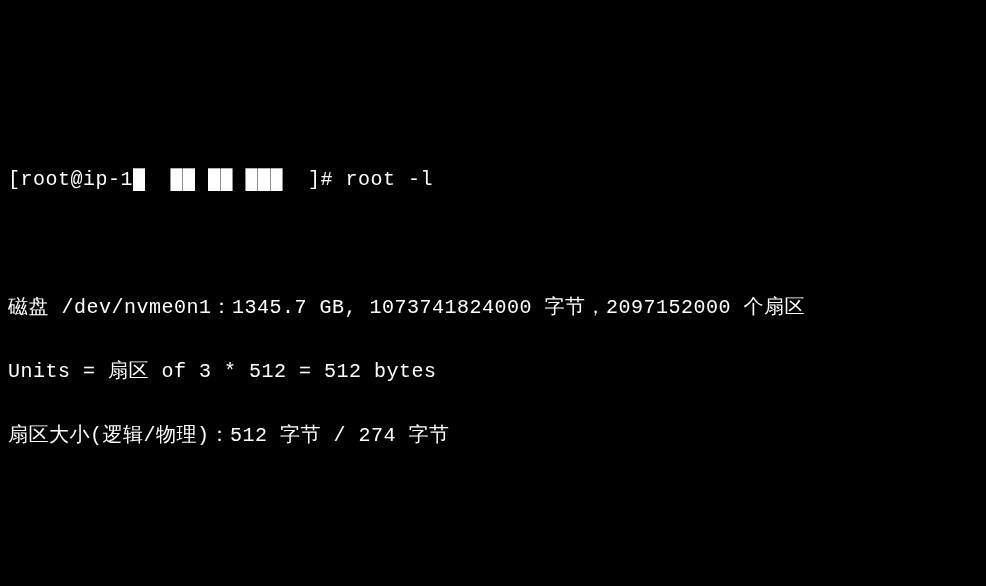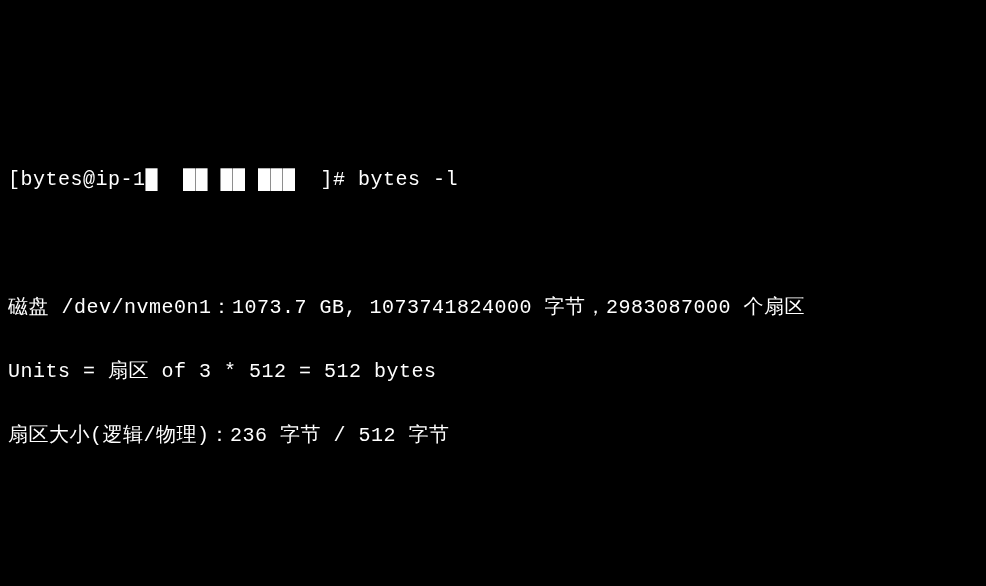--- a/index.html
+++ b/index.html
@@ -25,25 +25,25 @@
     .line {
       display: block;
     }
   </style>
 </head>
 <body>
 
 
 
 <div class="terminal">
-<span class="line"><span>[bytes@ip-</span><span>1█  ██ ██ ███  </span><span>]# </span><span>bytes -l</span></span>
+<span class="line"><span>[root@ip-</span><span>1█  ██ ██ ███  </span><span>]# </span><span>root -l</span></span>
 <span class="line"> </span>
-<span class="line">磁盘 /dev/nvme0n1：1073.7 GB, 1073741824000 字节，2983087000 个扇区</span>
+<span class="line">磁盘 /dev/nvme0n1：1345.7 GB, 1073741824000 字节，2097152000 个扇区</span>
 <span class="line">Units = 扇区 of 3 * 512 = 512 bytes</span>
-<span class="line">扇区大小(逻辑/物理)：236 字节 / 512 字节</span>
+<span class="line">扇区大小(逻辑/物理)：512 字节 / 274 字节</span>
 <span class="line"> </span>
 
 
 
 
 
 
 
 
 

